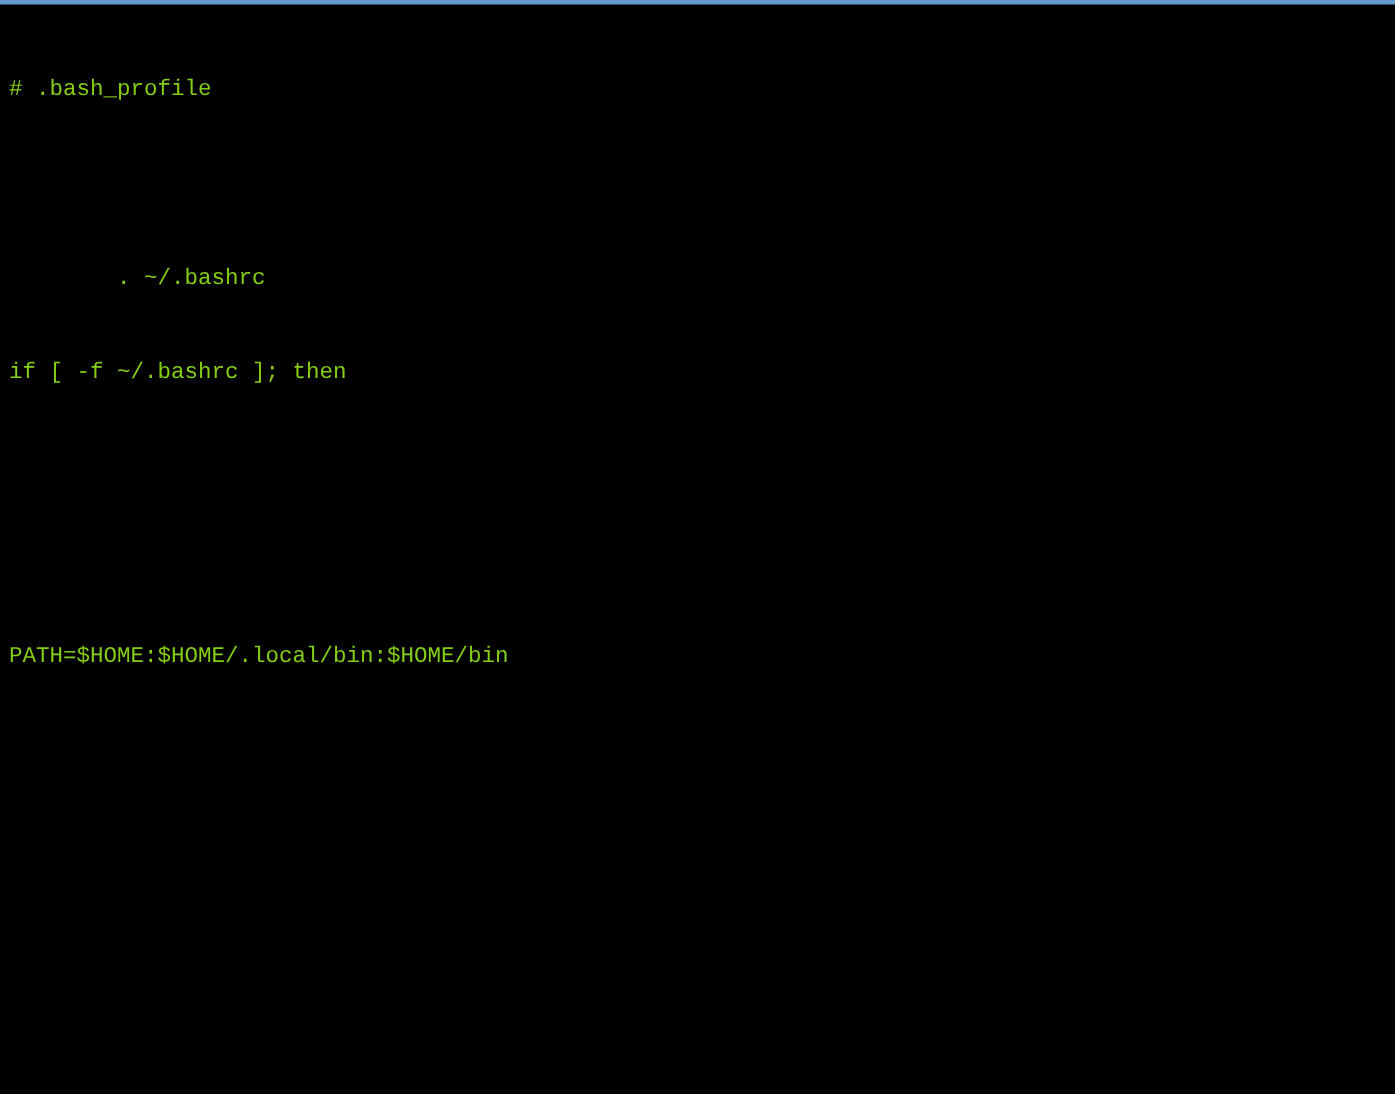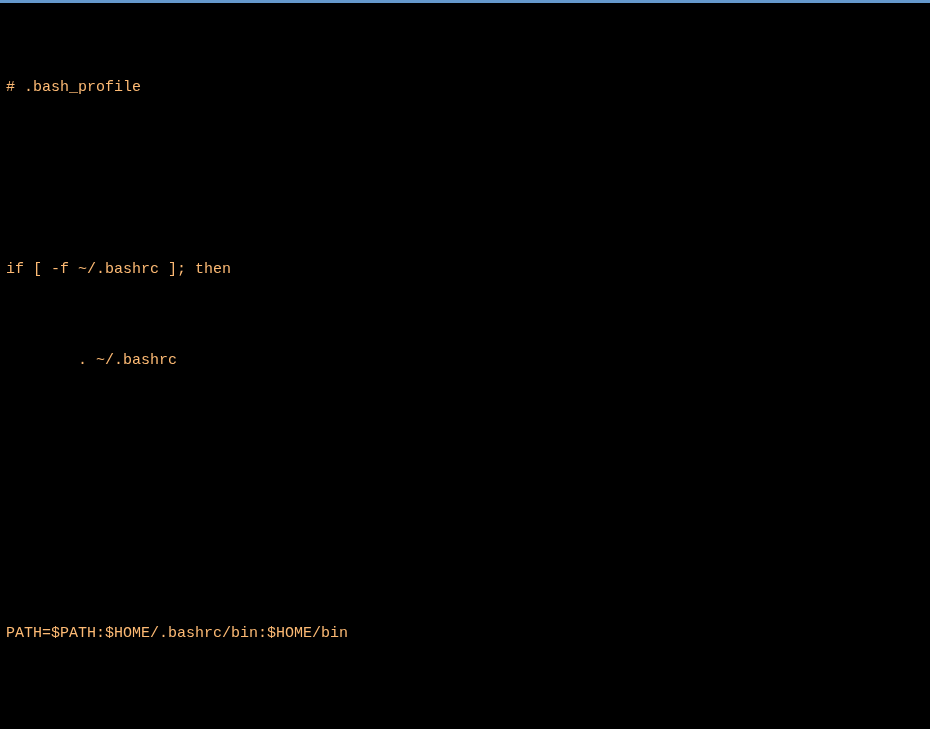--- a/index.html
+++ b/index.html
@@ -20,38 +20,37 @@
     .top-bar {
       height: 3px;
       background: #6699cc;
     }
     .terminal {
       padding: 4px 6px;
       white-space: pre-wrap;
       word-break: break-all;
     }
     .line {
-      color: #fdba74;
+      color: #84cc16;
       min-height: 21px;
-      margin-top: 28px;
     }
   </style>
 </head>
 <body>
 
 <div class="top-bar"></div>
 
 <div class="terminal">
   <div class="line"># .bash_profile</div>
   <div class="line"></div>
+  <div class="line">        . ~/.bashrc</div>
   <div class="line">if [ -f ~/.bashrc ]; then</div>
-  <div class="line">        . ~/.bashrc</div>
   <div class="line"></div>
   <div class="line"></div>
-  <div class="line">PATH=$PATH:$HOME/.bashrc/bin:$HOME/bin</div>
+  <div class="line">PATH=$HOME:$HOME/.local/bin:$HOME/bin</div>
   <div class="line"></div>
   
   
   
   
   
   
   
   
   

